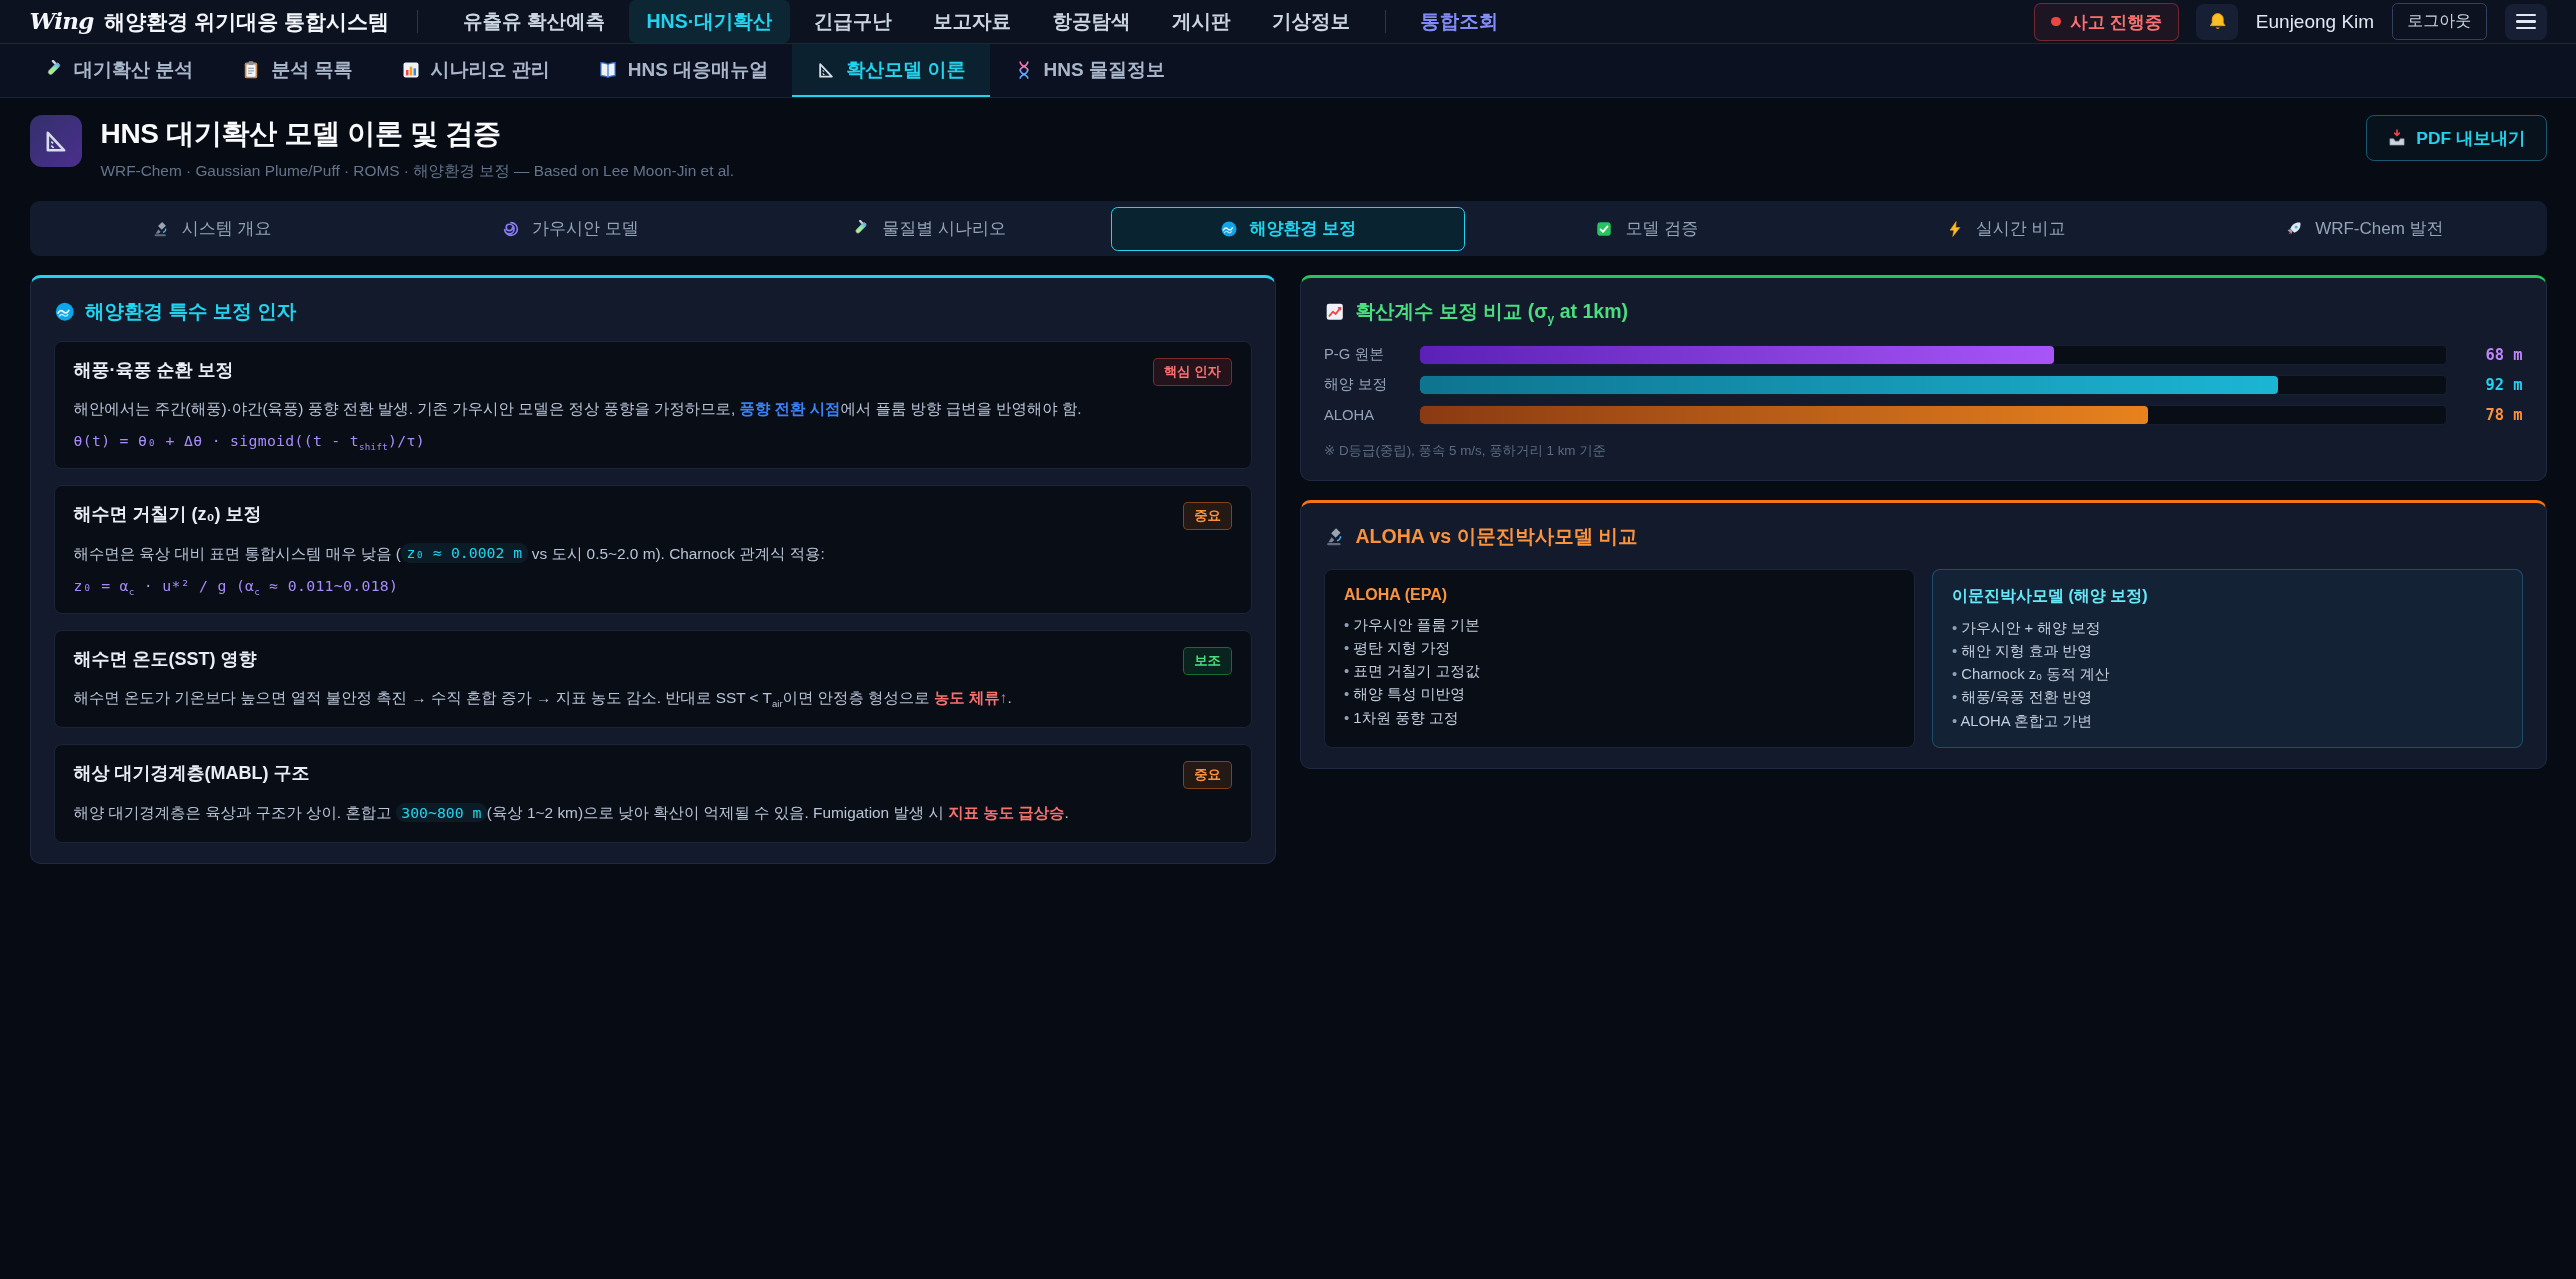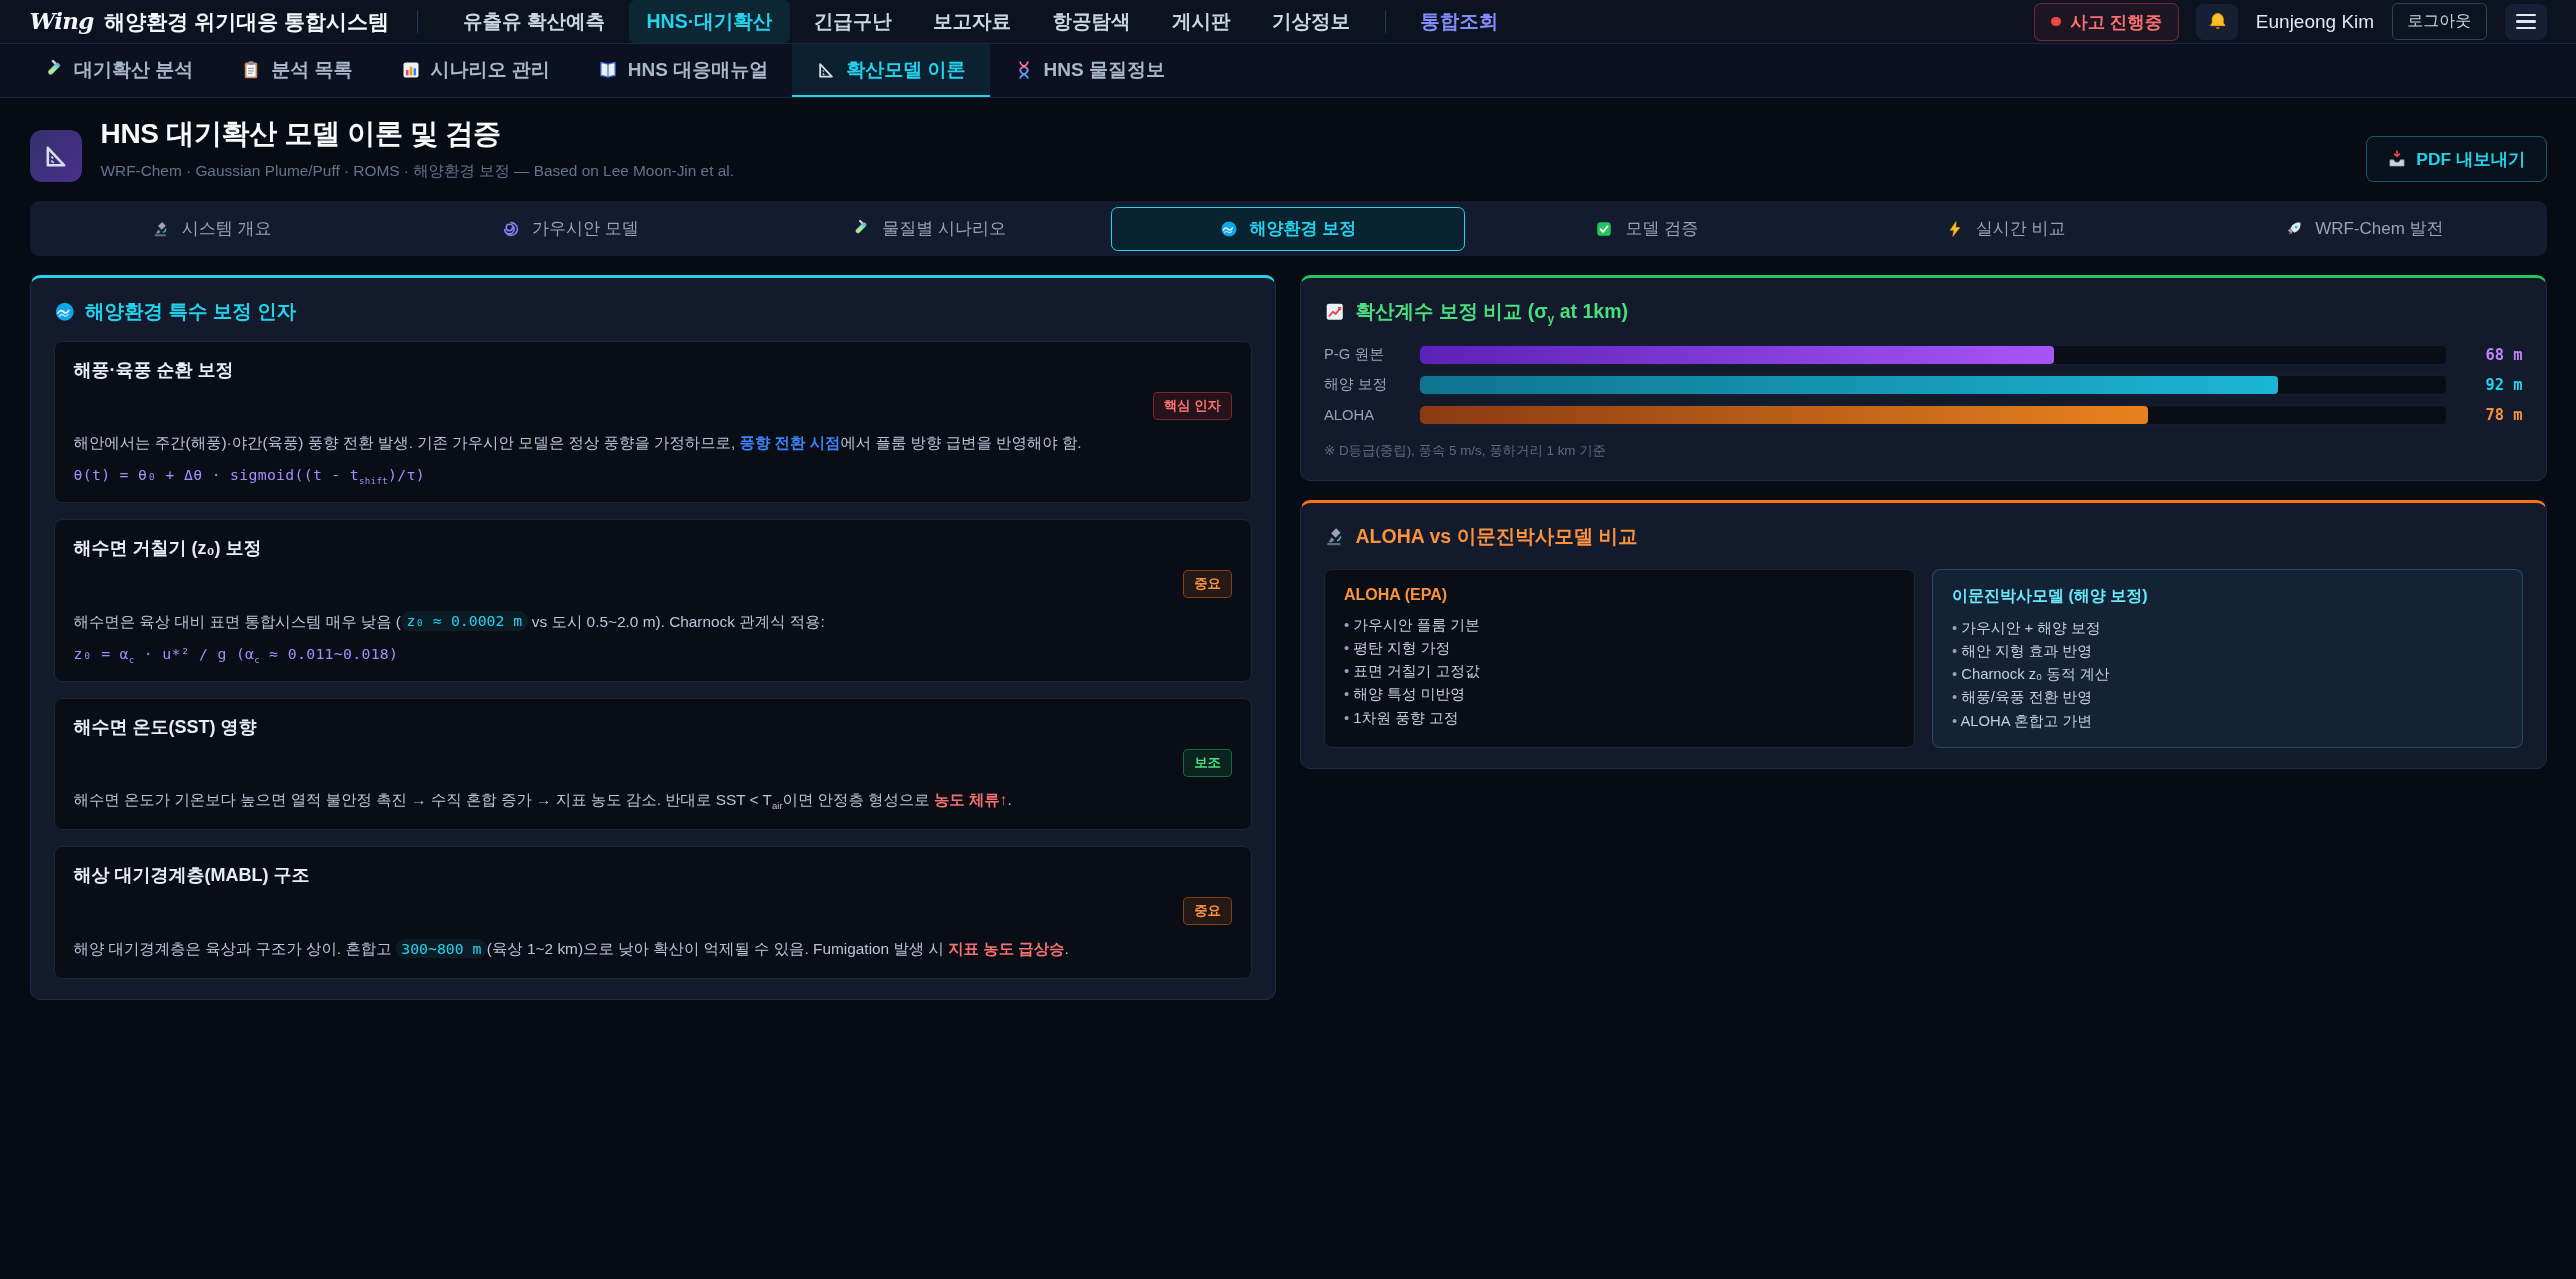--- a/index.html
+++ b/index.html
@@ -34,21 +34,21 @@
   .logout-btn { font-size:16px; color:#cbd5e1; background:transparent; border:0.7px solid #33415e; border-radius:5.4px; padding:6.7px 14.8px; cursor:pointer; font-family:inherit; }
   .menu-btn { flex-direction:column; gap:4px; }
   .menu-btn span { display:block; width:20px; height:2.3px; border-radius:1.3px; background:#e2e8f0; }
 
   
   .subtabs { height:54px; display:flex; align-items:stretch; background:#0b1120; border-bottom:0.7px solid #19233a; padding:0 20px; }
   .subtab { display:flex; align-items:center; gap:10px; padding:0 24px; font-size:19px; font-weight:600; color:#a9b5c9; border-bottom:2.7px solid transparent; cursor:pointer; white-space:nowrap; }
   .subtab.active { color:#22d3ee; background:#0c2130; border-bottom-color:#22d3ee; }
 
   
-  .title-section { display:flex; align-items:flex-end; gap:19px; padding:17.4px 29.5px 19px 29.5px; }
+  .title-section { display:flex; align-items:flex-start; gap:19px; padding:17.4px 29.5px 19px 29.5px; }
   .title-icon { width:52px; height:52px; border-radius:12px; background:linear-gradient(135deg,#33306b,#4b2f8e); display:flex; align-items:center; justify-content:center; flex:0 0 auto; }
   .page-title { font-size:28px; font-weight:700; color:#f8fafc; letter-spacing:-0.3px; }
   .page-subtitle { font-size:15.4px; color:#64748b; margin-top:8px; }
   .pdf-btn { margin-left:auto; display:flex; align-items:center; gap:9.4px; font-size:17.4px; font-weight:600; color:#22d3ee;
     background:rgba(34,211,238,.04); border:1.3px solid #19596f; border-radius:8px; padding:10px 20px; cursor:pointer; font-family:inherit; white-space:nowrap; }
 
   
   .section-tabs { margin:0 29.5px; display:flex; gap:5.4px; background:#131b2e; border-radius:9.4px; padding:5.4px; }
   .stab { flex:1; display:flex; align-items:center; justify-content:center; gap:12px; font-size:17px; font-weight:500; color:#94a3b8;
     padding:9.4px 0; border:1.3px solid transparent; border-radius:6.7px; cursor:pointer; white-space:nowrap; }
@@ -61,21 +61,21 @@
   .panel.top-cyan { border-top:3.4px solid #22d3ee; }
   .panel.top-green { border-top:3.4px solid #22c55e; }
   .panel.top-orange { border-top:3.4px solid #f97316; }
   .panel-header { display:flex; align-items:center; gap:10px; font-size:19.5px; font-weight:700; }
   .ph-cyan { color:#22d3ee; } .ph-green { color:#4ade80; } .ph-orange { color:#fb923c; }
 
   
   .card { background:#090d16; border:0.7px solid #1b2538; border-radius:8px; padding:16px 19px; margin-top:16px; }
   .card-head { display:flex; align-items:flex-start; justify-content:space-between; gap:13.4px; }
   .card-title { font-size:18px; font-weight:700; color:#e8edf5; }
-  .badge { font-size:13.4px; font-weight:700; padding:4px 10px; border-radius:4.7px; white-space:nowrap;margin-top:34px; }
+  .badge { font-size:13.4px; font-weight:700; padding:4px 10px; border-radius:4.7px; white-space:nowrap; }
   .badge.red    { color:#f87171; background:rgba(239,68,68,.12);  border:0.7px solid rgba(239,68,68,.45); }
   .badge.orange { color:#fb923c; background:rgba(249,115,22,.12); border:0.7px solid rgba(249,115,22,.45); }
   .badge.green  { color:#4ade80; background:rgba(34,197,94,.12);  border:0.7px solid rgba(34,197,94,.45); }
   .card-body { margin-top:11.4px; font-size:15.4px; line-height:1.62; color:#b9c4d6; }
   .seg-hl-blue { color:#3b82f6; font-weight:700; }
   .seg-hl-red  { color:#f87171; font-weight:700; }
   .seg-code { font-family:"DejaVu Sans Mono",monospace; font-size:14.8px; color:#22d3ee; background:rgba(34,211,238,.08); padding:1.3px 5.4px; border-radius:9px; }
   .seg-sub { font-size:0.62em; }
   .formula { margin-top:10px; font-family:"DejaVu Sans Mono",monospace; font-size:14.8px; color:#a78bfa; letter-spacing:0.3px; }
 

